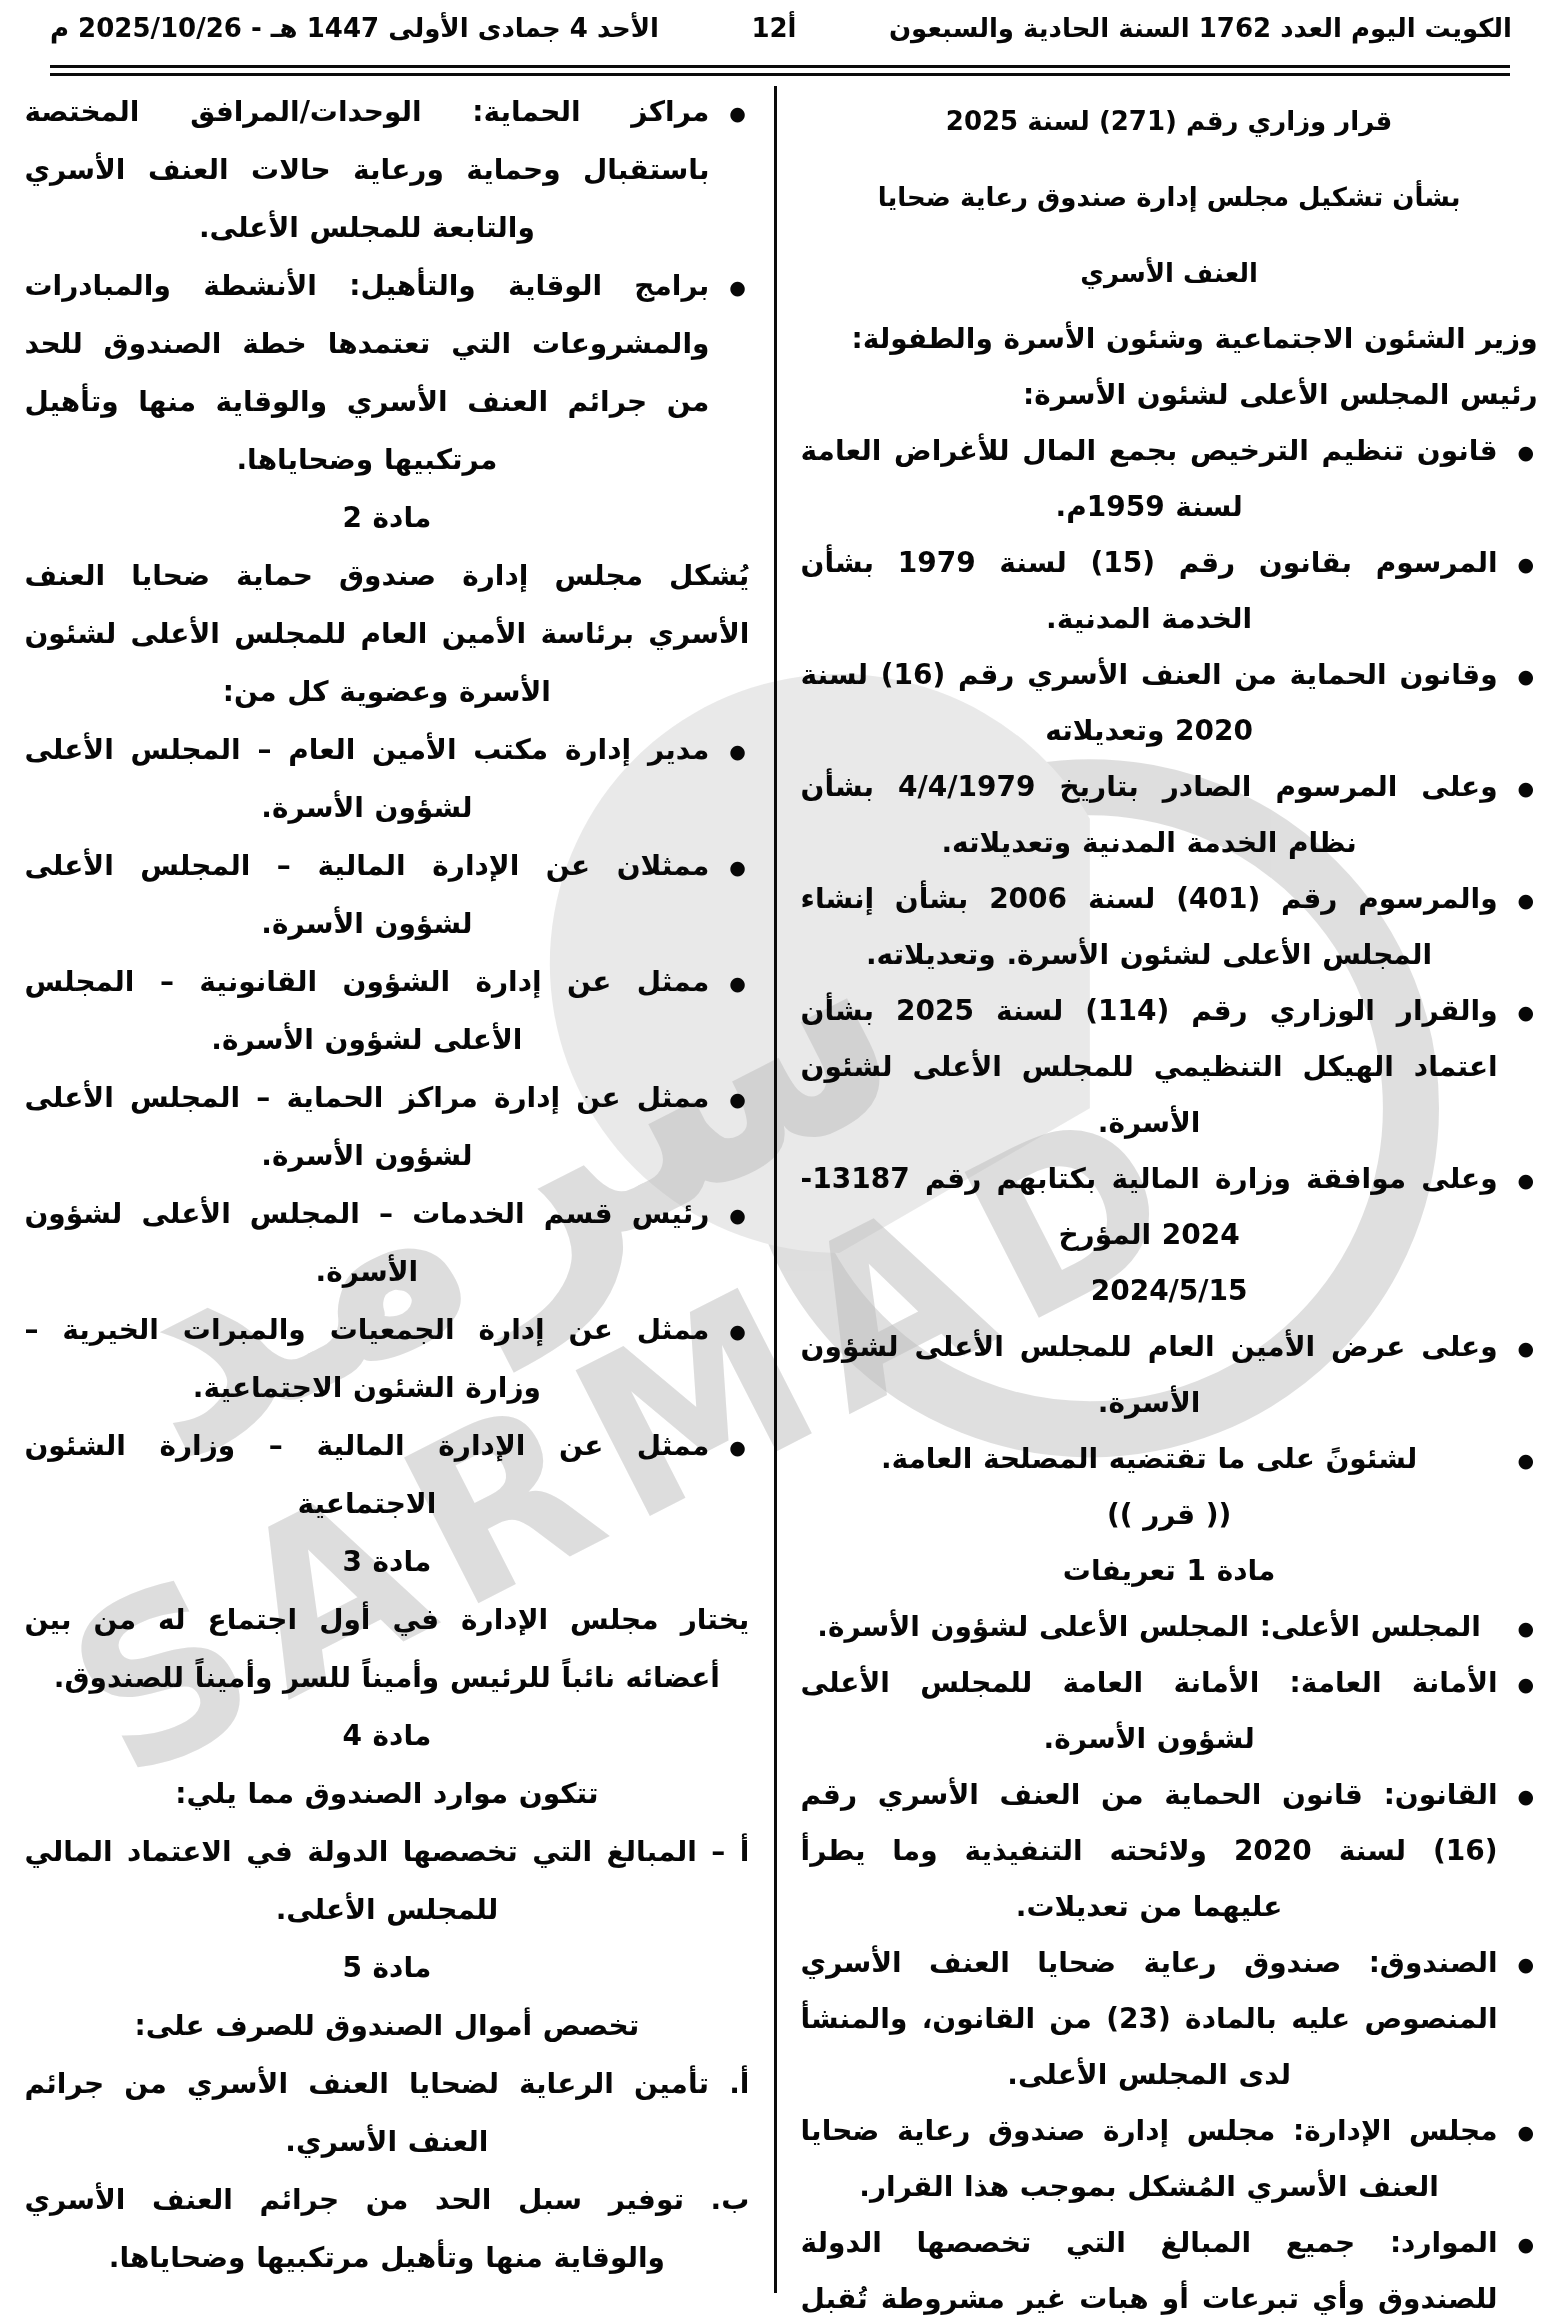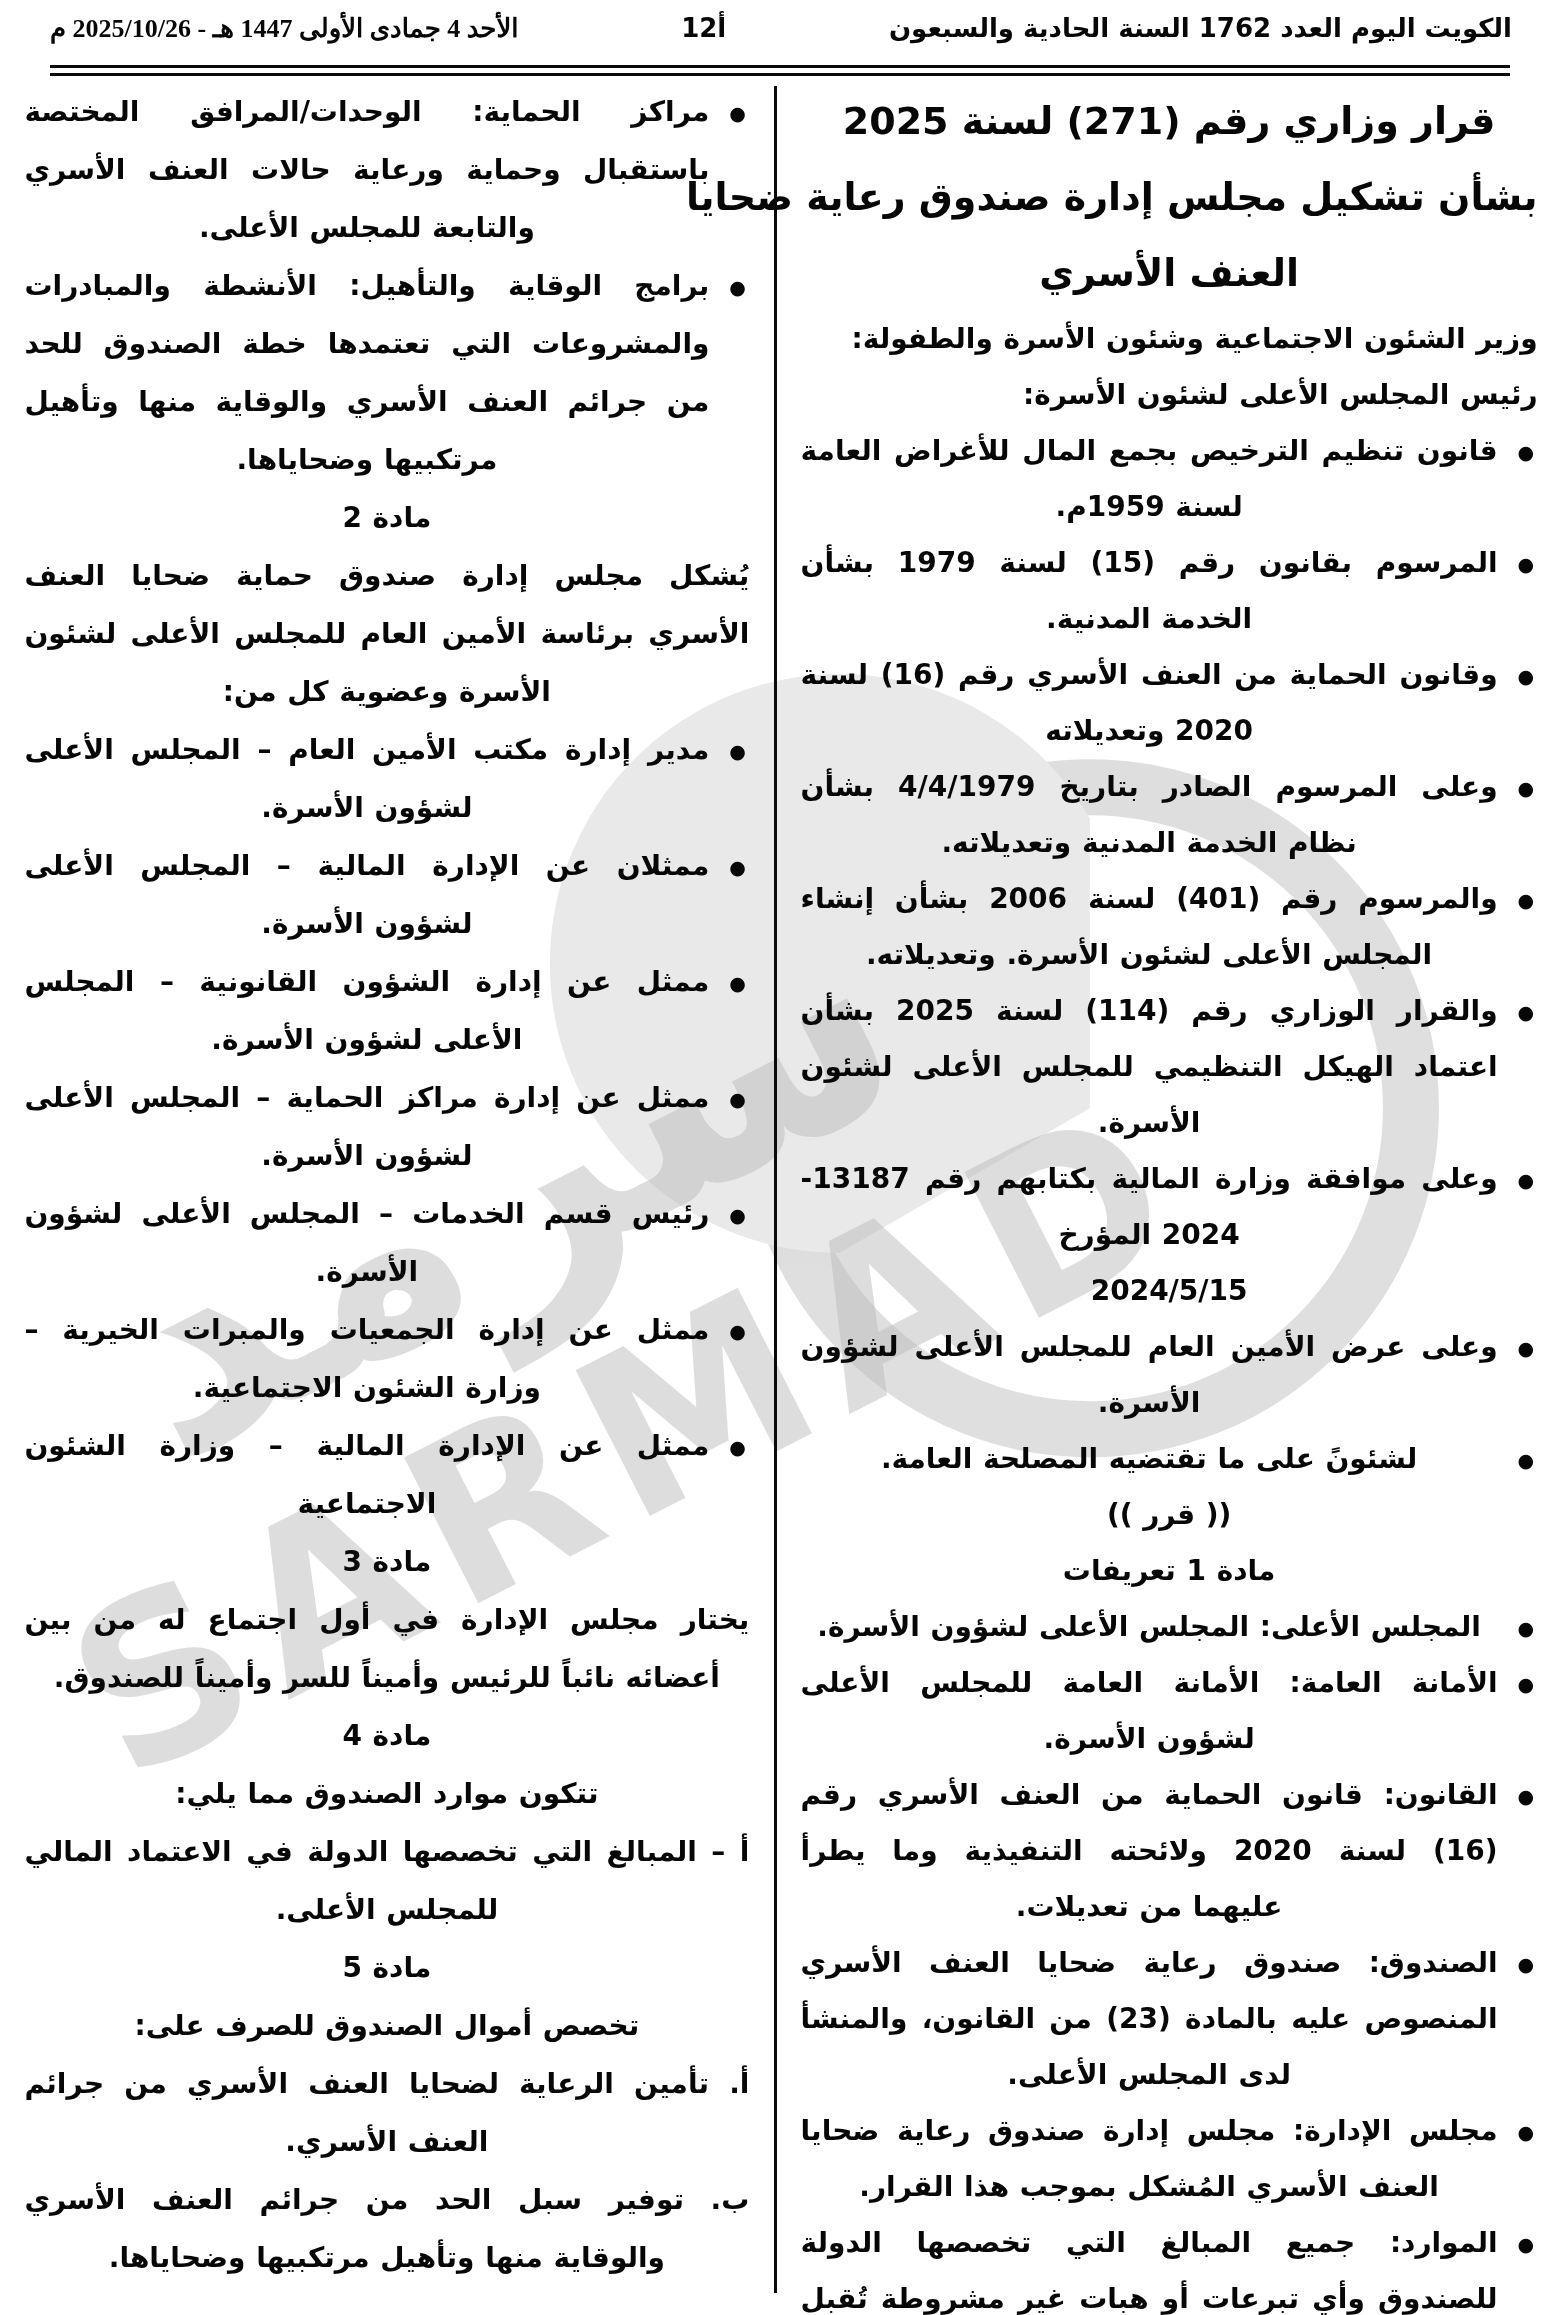--- a/index.html
+++ b/index.html
@@ -15,21 +15,21 @@
 
   
   header {
     position:absolute; top:5.4px; left:50px; right:50px;
     display:flex; justify-content:space-between; align-items:flex-start;
     direction:rtl;
     font-weight:bold; font-size:26px; line-height:47px;
     z-index:3;
   }
   .h-center { text-align:right; }
-  .h-left   { text-align:right;font-family:Liberation Serif, serif; }
+  .h-left   { text-align:right; }
 
   .rule {
     position:absolute; top:65px; left:50px; right:52px;
     height:4.5px;
     border-top:3.6px solid #0a0a0a;
     border-bottom:3.6px solid #0a0a0a;
     z-index:3;
   }
 
   .vdivider {
@@ -51,21 +51,21 @@
     position:absolute; top:83px;
     direction:rtl;
     font-weight:bold;
     z-index:2;
   }
   .col-right { right:24.4px; width:737px; }
   .col-left  { left:24.4px;  width:725px; }
 
   .title-line {
     text-align:center;
-    font-size:38px;
+    font-size:26px;
     line-height:76px;
     white-space:nowrap;
   }
 
   .col-right .blk { font-size:28px; line-height:56px; }
   .col-left  .blk { font-size:28px; line-height:58px; }
 
   .blk {
     text-align:justify;
     text-align-last:center;

